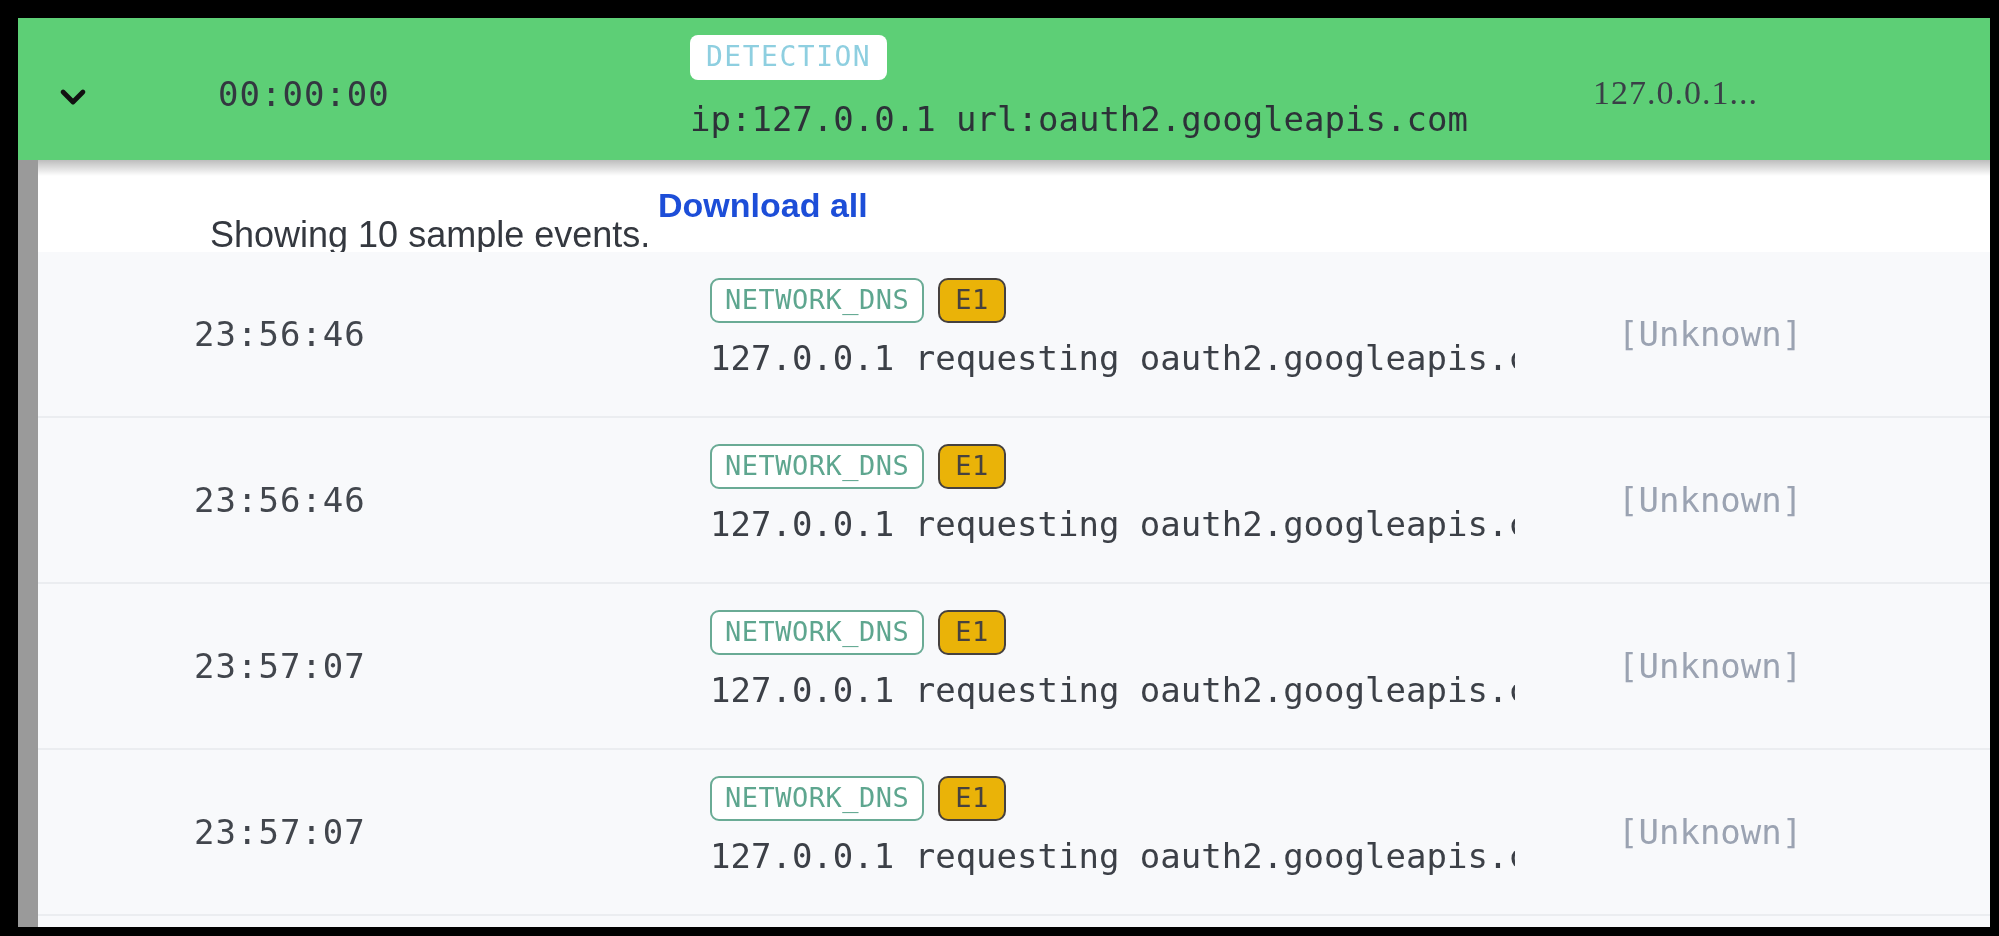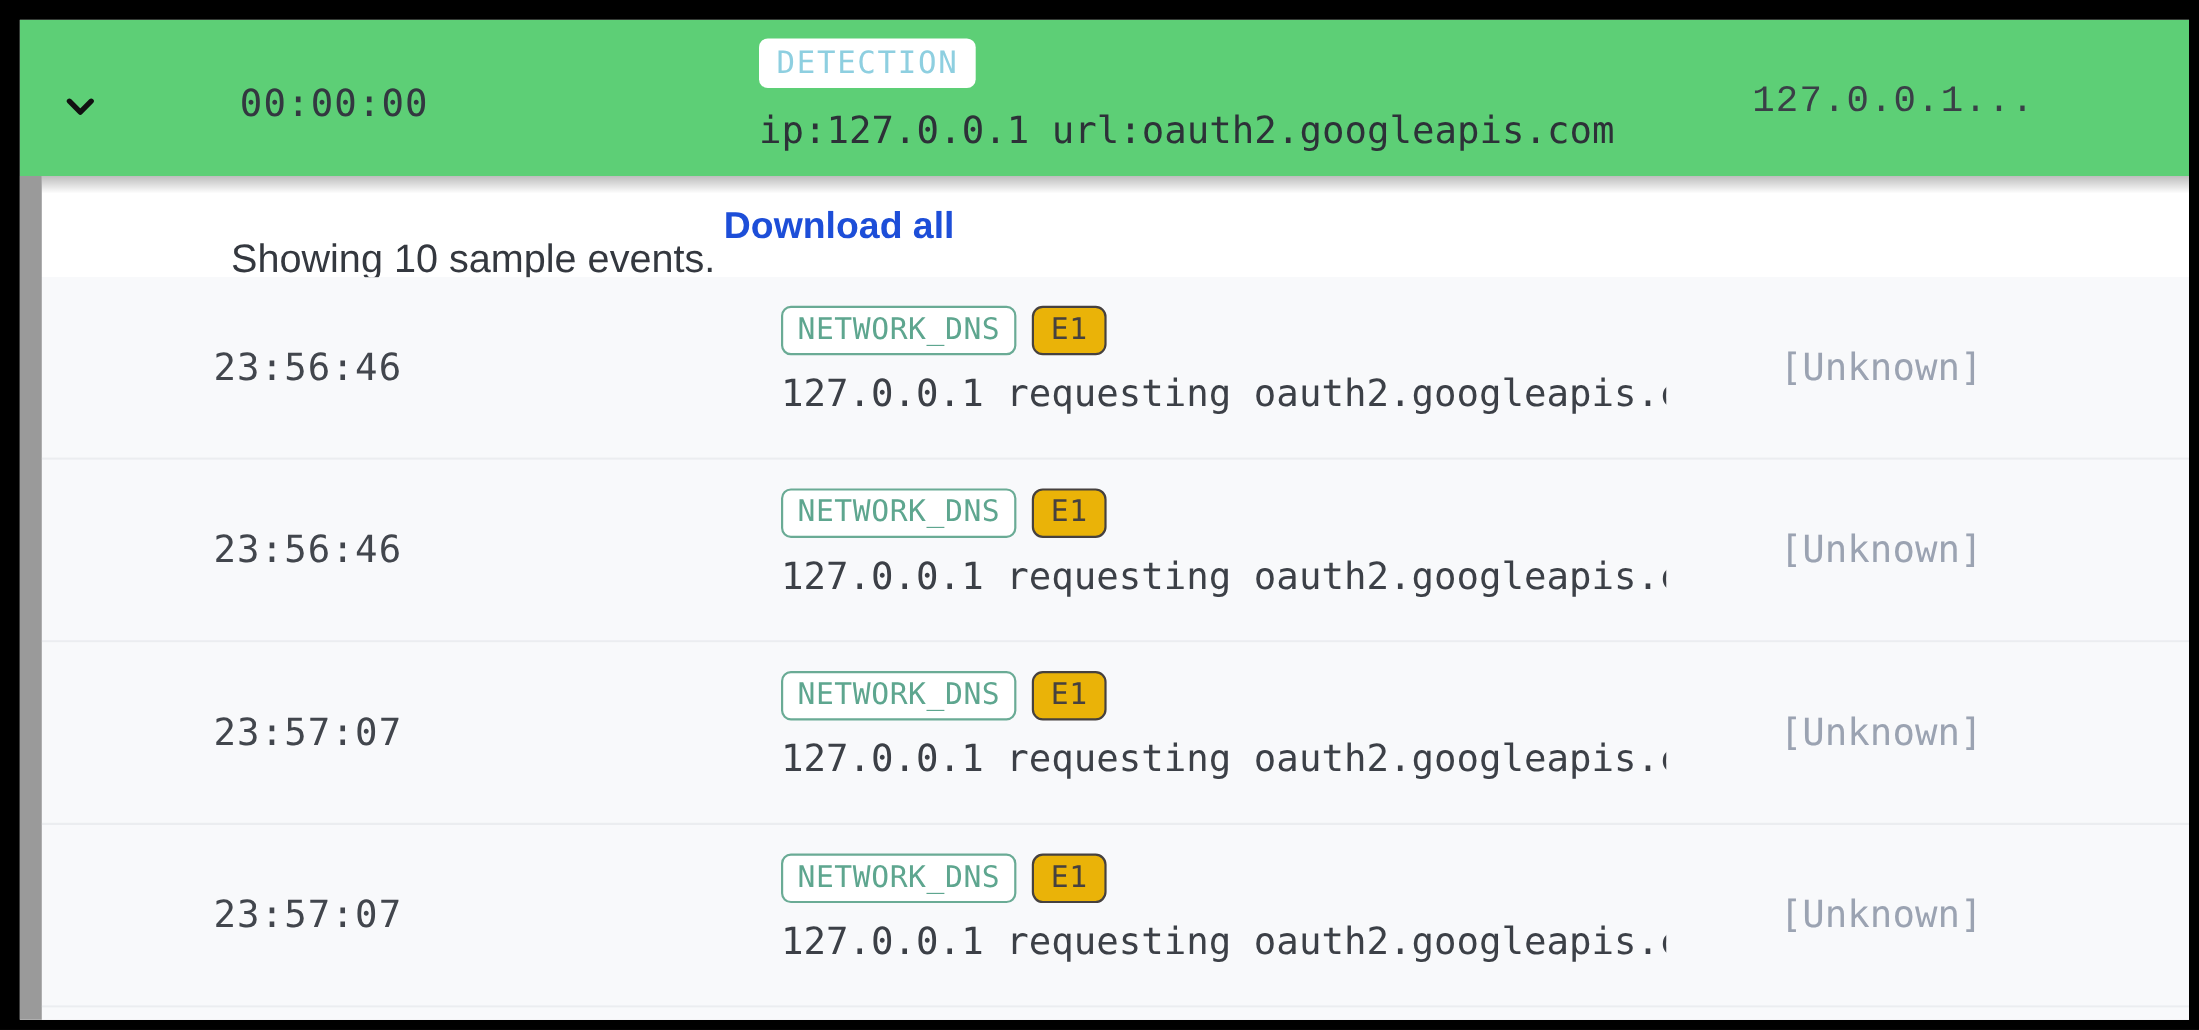--- a/index.html
+++ b/index.html
@@ -95,21 +95,21 @@
     font-size: 34px;
     color: #2d3138;
     white-space: nowrap;
     overflow: hidden;
   }
 
   .hdr-right {
     position: absolute;
     left: 1575px;
     top: 56px;
-    font-family: Liberation Mono, monospace;
+    font-family: Liberation Serif, serif;
     font-size: 34px;
     letter-spacing: 1px;
     color: #3a3f47;
     white-space: nowrap;
   }
 
   
   #body-area {
     position: relative;
     height: 776px;

